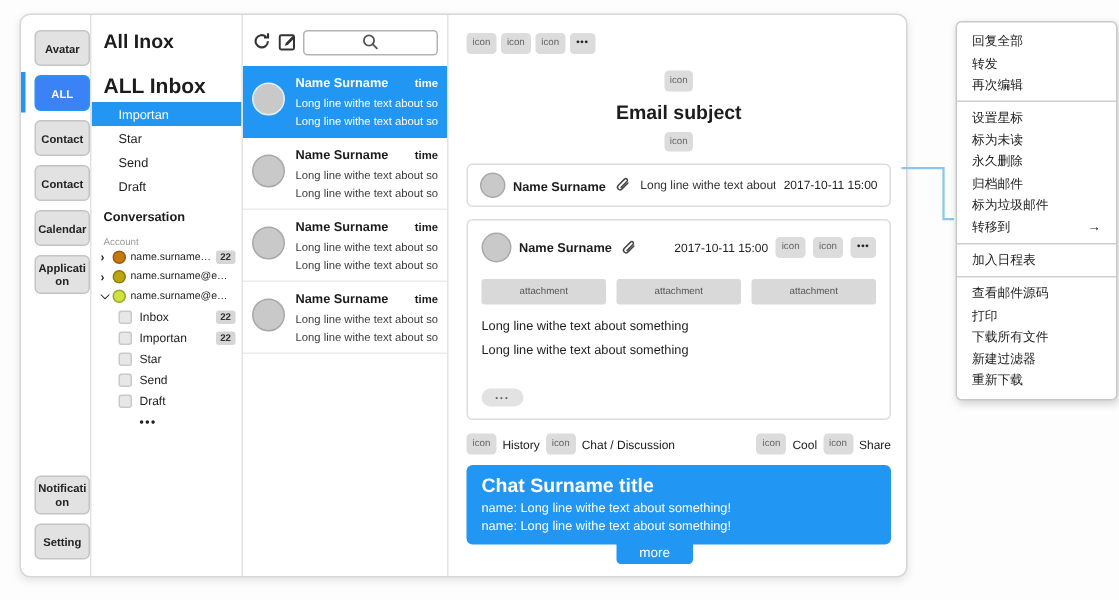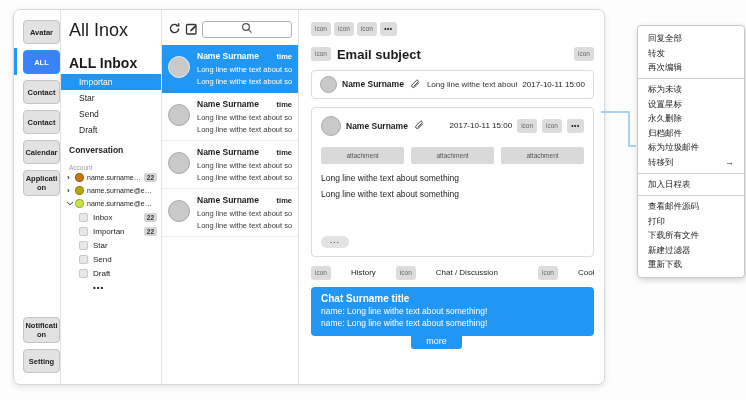--- a/index.html
+++ b/index.html
@@ -27,21 +27,21 @@
     width:37px; min-height:24px; background:#e2e2e2; border:1px solid #c4c4c4;
     border-radius:4px; font-size:7.5px; font-weight:bold; color:#222;
     display:flex; align-items:center; justify-content:center; text-align:center;
     line-height:1.2; padding:3px 1px; margin:3px 0; word-break:break-word; cursor:pointer;
   }
   .side-btn.active { background:#3b82f6; border-color:#2196F3; color:#fff; }
   .side-spacer { flex:1; }
   .active-bar { position:absolute; left:0; top:38px; width:3px; height:27px; background:#2196F3; }
   
   .col-folders { width:101px; border-right:1px solid #e3e3e3; padding-top:10px; overflow:hidden; }
-  .folders-title { font-size:18px; font-weight:normal; padding:0 8px; margin-bottom:14px; }
+  .folders-title { font-size:13px; font-weight:bold; padding:0 8px; margin-bottom:14px; }
   .group-label { font-size:14px; font-weight:bold; padding:0 8px; margin-bottom:3px; }
   .folder-item { font-size:8.5px; padding:3px 8px 3px 18px; cursor:pointer; }
   .folder-item.selected { background:#2196F3; color:#fff; }
   .conversation-label { font-size:8.5px; font-weight:bold; padding:0 8px; margin-top:7px; }
   .account-label { font-size:6.5px; color:#9a9a9a; padding:0 8px; margin-top:9px; }
   .account-row { display:flex; align-items:center; padding:2px 4px 2px 6px; cursor:pointer; }
   .chev { width:8px; font-size:8px; font-weight:bold; color:#222; flex:0 0 auto; line-height:1; }
   .chev.down { transform:translateY(-1px); }
   .acct-dot { width:9px; height:9px; border-radius:50%; border:1px solid rgba(0,0,0,.25); margin-right:3px; flex:0 0 auto; }
   .acct-email { flex:1; font-size:7px; white-space:nowrap; overflow:hidden; text-overflow:ellipsis; }
@@ -64,50 +64,50 @@
   .mail-time { font-size:7.5px; font-weight:bold; }
   .mail-line { font-size:7.5px; color:#3c3c3c; margin-top:3.5px; white-space:nowrap; overflow:hidden; }
   .mail-item.selected { background:#2196F3; border-bottom-color:#2196F3; }
   .mail-item.selected .mail-name, .mail-item.selected .mail-time, .mail-item.selected .mail-line { color:#fff; }
   .mail-item.selected .avatar { border-color:#dfeffc; }
   
   .main { flex:1; display:flex; flex-direction:column; padding:12px 10px 8px 12px; min-width:0; }
   .main-toolbar { display:flex; gap:3px; }
   .mini-btn { background:#dcdcdc; border-radius:3px; font-size:6.5px; color:#666; padding:3px 4px; min-width:17px; text-align:center; cursor:pointer; line-height:1.2; flex:0 0 auto; }
   .mini-btn.dots { color:#222; font-weight:bold; letter-spacing:.5px; }
-  .subject-row { display:flex; align-items:center; gap:6px; margin-top:11px; }
+  .subject-row { display:flex; align-items:center; gap:6px; margin-top:11px;flex-direction:column; }
   .subject-title { flex:1; font-size:13px; font-weight:bold; }
   .msg-card { border:1px solid #dcdcdc; border-radius:4px; margin-top:8px; background:#fff; }
   .msg-card.collapsed { display:flex; align-items:center; gap:5px; padding:5px 8px; }
   .avatar-sm { width:17px; height:17px; border-radius:50%; background:#c9c9c9; border:1px solid #a9a9a9; flex:0 0 auto; }
   .msg-name { font-size:8.5px; font-weight:bold; white-space:nowrap; }
   .clip { flex:0 0 auto; display:block; }
   .msg-preview { flex:1; font-size:8px; color:#333; white-space:nowrap; overflow:hidden; margin-left:2px; }
   .msg-date { font-size:8px; color:#222; white-space:nowrap; }
   .msg-card.expanded { height:150px; display:flex; flex-direction:column; padding:8px 9px; }
   .exp-head { display:flex; align-items:center; gap:5px; }
   .avatar-md { width:20px; height:20px; border-radius:50%; background:#c9c9c9; border:1px solid #a9a9a9; flex:0 0 auto; }
   .exp-spacer { flex:1; }
   .attach-row { display:flex; gap:7px; margin-top:11px; }
   .attach-btn { flex:1; background:#d9d9d9; border-radius:2px; text-align:center; font-size:6.5px; color:#555; padding:5px 0; cursor:pointer; }
   .body-line { font-size:8.5px; margin-top:9px; }
   .body-line + .body-line { margin-top:6px; }
   .collapse-pill { margin-top:auto; align-self:flex-start; background:#e2e2e2; border-radius:8px; padding:1px 9px 3px; font-size:8px; font-weight:bold; letter-spacing:1px; color:#555; cursor:pointer; line-height:1; }
-  .pane-footer { display:flex; align-items:center; gap:20px; margin-top:9px; font-size:8px; }
+  .pane-footer { display:flex; align-items:center; gap:4px; margin-top:9px; font-size:8px; }
   .pane-footer .label { white-space:nowrap; }
   .footer-spacer { flex:1; }
   .chat-box { margin-top:7px; background:#2196F3; border-radius:4px; color:#fff; padding:6px 10px 8px; }
-  .chat-title { font-size:10px; font-weight:bold; }
+  .chat-title { font-size:13px; font-weight:bold; }
   .chat-line { font-size:8.5px; margin-top:2px; }
   .more-btn { align-self:center; margin-top:-2px; background:#2196F3; color:#fff; border-radius:0 0 3px 3px; font-size:9px; padding:2px 15px 3px; cursor:pointer; transform:translateX(-16px); }
   
   .context-menu {
     position:absolute; left:637px; top:14px; width:108px; background:#fff;
     border:1px solid #c9c9c9; border-radius:4px; box-shadow:1px 2px 6px rgba(0,0,0,.18);
-    padding:5px 0; z-index:5;margin-top:11px;
+    padding:5px 0; z-index:5;
   }
   .menu-item { display:flex; align-items:center; justify-content:space-between; font-size:8.5px; line-height:1.25; padding:2px 10px; cursor:pointer; white-space:nowrap; }
   .menu-sep { height:1px; background:#cfcfcf; margin:3px 0; }
   .submenu-arrow { font-weight:bold; font-size:9px; }
   
   .connector { position:absolute; left:0; top:0; pointer-events:none; z-index:4; }
 </style>
 </head>
 <body>
 
@@ -324,24 +324,24 @@
       <span>回复全部</span>
     </div>
   <div class="menu-item">
       <span>转发</span>
     </div>
   <div class="menu-item">
       <span>再次编辑</span>
     </div>
   <div class="menu-sep"></div>
   <div class="menu-item">
+      <span>设置星标</span>
+    </div>
+  <div class="menu-item">
       <span>标为未读</span>
-    </div>
-  <div class="menu-item">
-      <span>设置星标</span>
     </div>
   <div class="menu-item">
       <span>永久删除</span>
     </div>
   <div class="menu-item">
       <span>归档邮件</span>
     </div>
   <div class="menu-item">
       <span>标为垃圾邮件</span>
     </div>

